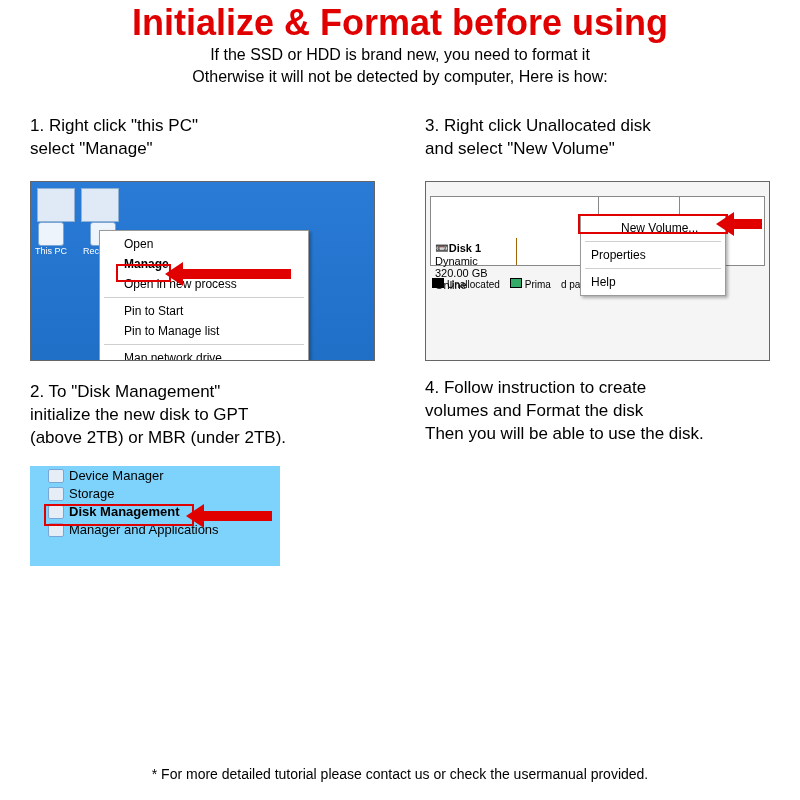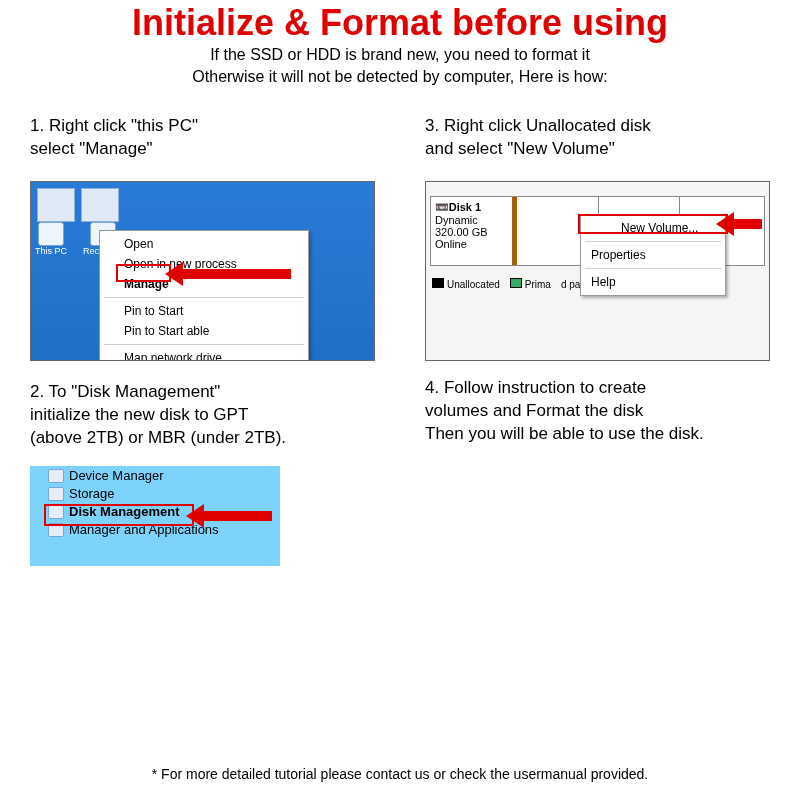--- a/index.html
+++ b/index.html
@@ -112,22 +112,23 @@
     background: #f5f5f5;
     overflow: hidden;
   }
   .disk-area {
     position:absolute; left:4px; top:14px; right:4px;
     display:flex; border:1px solid #888;
     background:#fff; font-size:11px;
     height: 70px;
   }
   .disk-label {
-    width:86px; border-right:5px solid #a16207;
+    width:86px; border-right:1px solid #a16207;
     padding:4px;
+    margin-top:41px;
   }
   .disk-space {
     flex:1; display:flex;
   }
   .disk-space .col {
     border-right:1px solid #888; width:33%;
   }
   .legend {
     position:absolute; left:6px; top:96px;
     font-size:10px; display:flex; gap:10px; align-items:flex-end;
@@ -196,25 +197,25 @@
           <div class="desk-ico"></div>
           <span>This PC</span>
         </div>
         <div class="desk-item">
           <div class="desk-ico"></div>
           <span>Recycle B</span>
         </div>
       </div>
       <div class="ctx1">
         <div class="mi">Open</div>
+        <div class="mi" style="font-weight:bold;">Manage</div>
         <div class="mi">Open in new process</div>
-        <div class="mi" style="font-weight:bold;">Manage</div>
         <div class="sep"></div>
         <div class="mi">Pin to Start</div>
-        <div class="mi">Pin to Start able</div>
+        <div class="mi">Pin to Manage list</div>
         <div class="sep"></div>
         <div class="mi">Map network drive...</div>
       </div>
       <div class="red-box" style="left:85px; top:82px; width:55px; height:18px;"></div>
       <div class="arrow" style="left:150px; top:92px; width:110px;">
         <div class="shaft"></div>
           <div class="head"></div>
       </div>
     </div>
 

